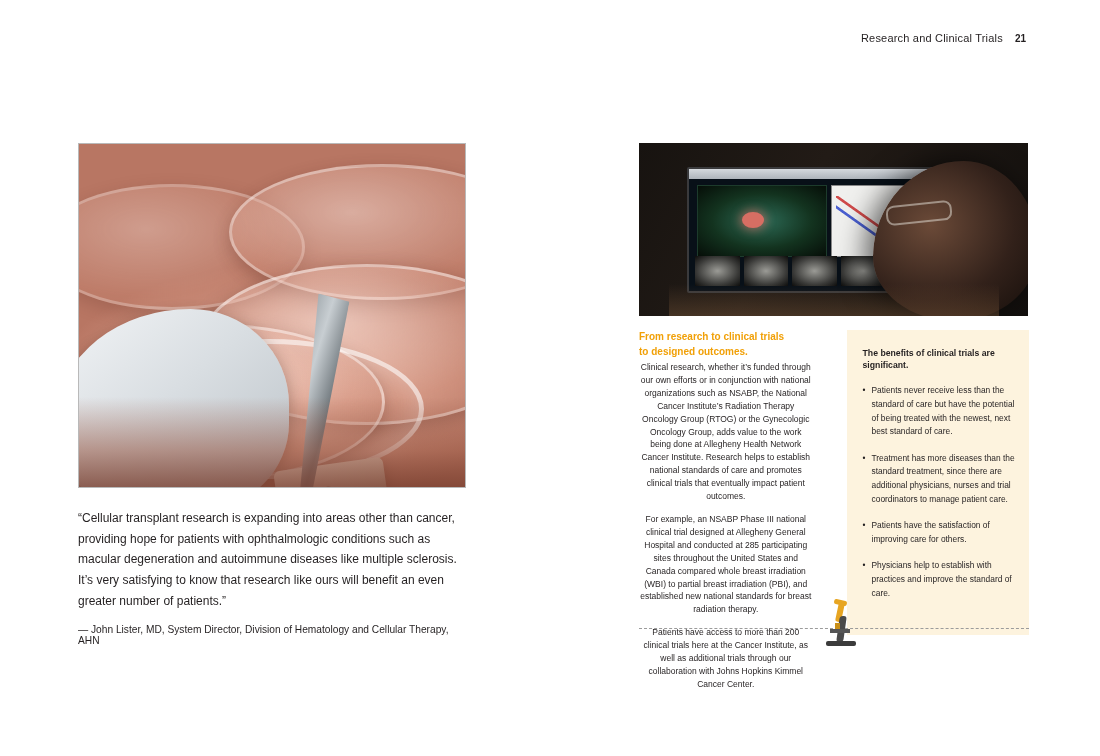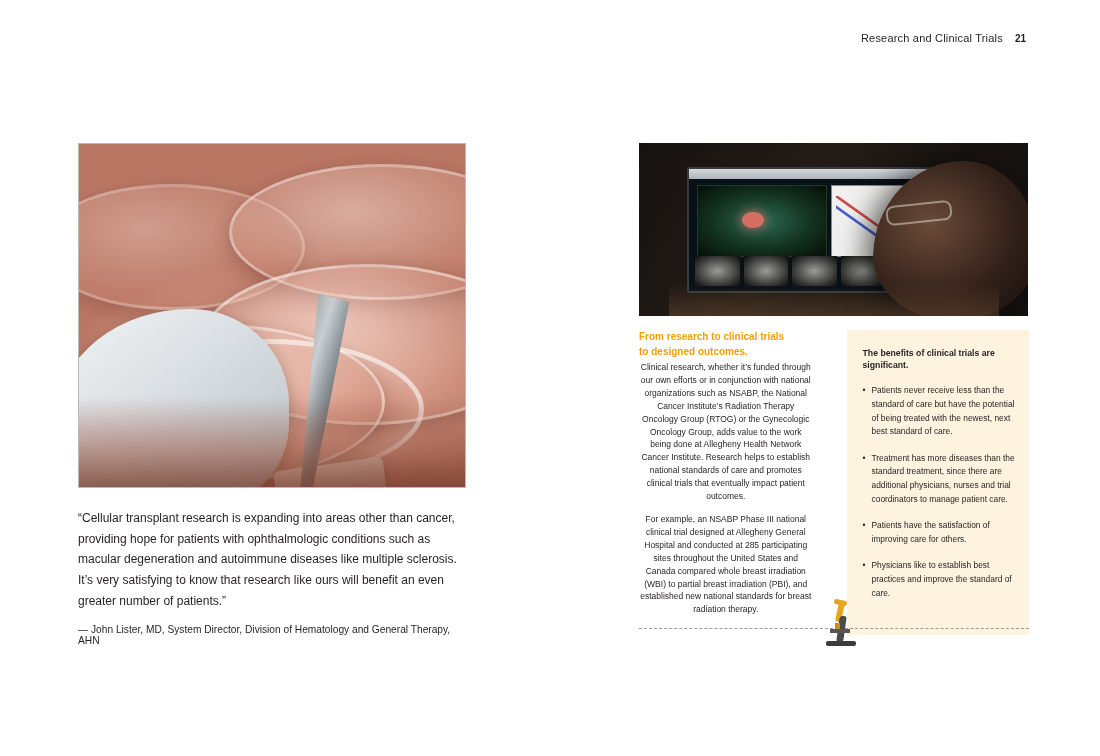--- a/index.html
+++ b/index.html
@@ -398,21 +398,21 @@
         <div class="specimen">
           <span class="specimen-dot"></span>
         </div>
         <div class="tweezer"></div>
         <div class="blur-bottom"></div>
       </div>
     </div>
 
     <div class="quote-block">
       <div class="quote-text">“Cellular transplant research is expanding into areas other than cancer, providing hope for patients with ophthalmologic conditions such as macular degeneration and autoimmune diseases like multiple sclerosis. It’s very satisfying to know that research like ours will benefit an even greater number of patients.”</div>
-      <div class="quote-attrib">— John Lister, MD, System Director, Division of Hematology and General Therapy, AHN</div>
+      <div class="quote-attrib">— John Lister, MD, System Director, Division of Hematology and Cellular Therapy, AHN</div>
     </div>
   </div>
 
   <div class="right-col">
     <div class="photo-frame-2">
       <div class="radonc-photo">
         <div class="monitor">
           <div class="mon-toolbar"></div>
           <div class="mon-body">
             <div class="scan-a"></div>
@@ -438,40 +438,41 @@
 
     <div class="right-content">
 
       <div class="article-col">
         <div class="kicker">
           <div>From research to clinical trials</div>
           <div>to designed outcomes.</div>
         </div>
         <p class="body-p">Clinical research, whether it’s funded through our own efforts or in conjunction with national organizations such as NSABP, the National Cancer Institute’s Radiation Therapy Oncology Group (RTOG) or the Gynecologic Oncology Group, adds value to the work being done at Allegheny Health Network Cancer Institute. Research helps to establish national standards of care and promotes clinical trials that eventually impact patient outcomes.</p>
         <p class="body-p">For example, an NSABP Phase III national clinical trial designed at Allegheny General Hospital and conducted at 285 participating sites throughout the United States and Canada compared whole breast irradiation (WBI) to partial breast irradiation (PBI), and established new national standards for breast radiation therapy.</p>
+        <p class="body-p">Patients have access to more than 200 clinical trials here at the Cancer Institute, as well as additional trials through our collaboration with Johns Hopkins Kimmel Cancer Center.</p>
       </div>
 
       <div class="benefits-box">
         <div class="benefits-title">The benefits of clinical trials are significant.</div>
 
         <div class="benefit-item">
           <span class="benefit-bullet">•</span>
           <span>Patients never receive less than the standard of care but have the potential of being treated with the newest, next best standard of care.</span>
         </div>
         <div class="benefit-item">
           <span class="benefit-bullet">•</span>
           <span>Treatment has more diseases than the standard treatment, since there are additional physicians, nurses and trial coordinators to manage patient care.</span>
         </div>
         <div class="benefit-item">
           <span class="benefit-bullet">•</span>
           <span>Patients have the satisfaction of improving care for others.</span>
         </div>
         <div class="benefit-item">
           <span class="benefit-bullet">•</span>
-          <span>Physicians like to establish best practices and improve the standard of care.</span>
+          <span>Physicians help to establish with practices and improve the standard of care.</span>
         </div>
       </div>
 
     </div>
   </div>
 
   <div class="dashed-rule"></div>
   <div class="microscope">
     <div class="ms-eye"></div>
     <div class="ms-tube"></div>

